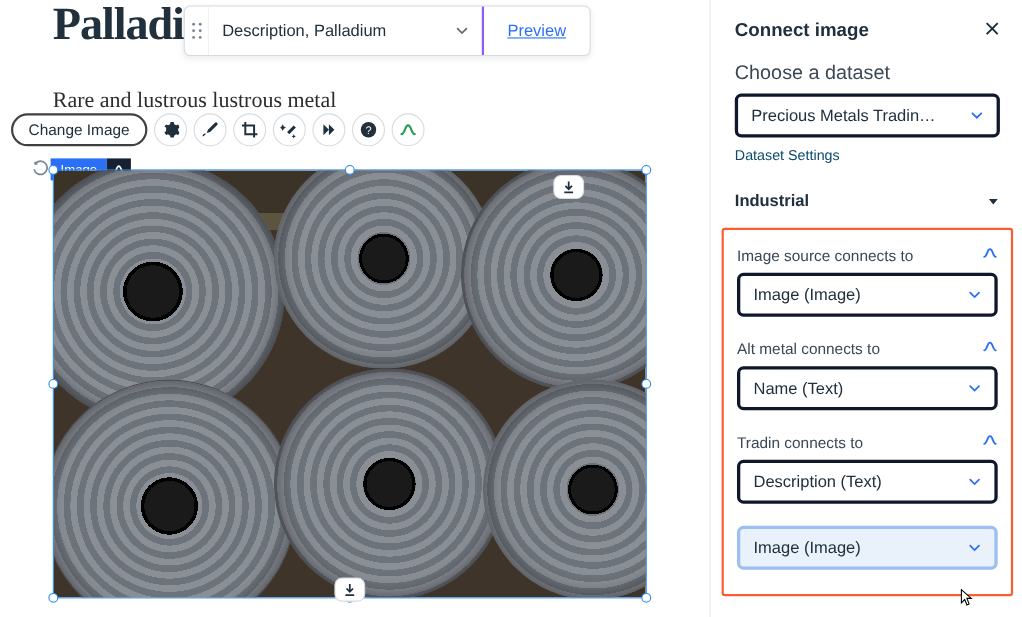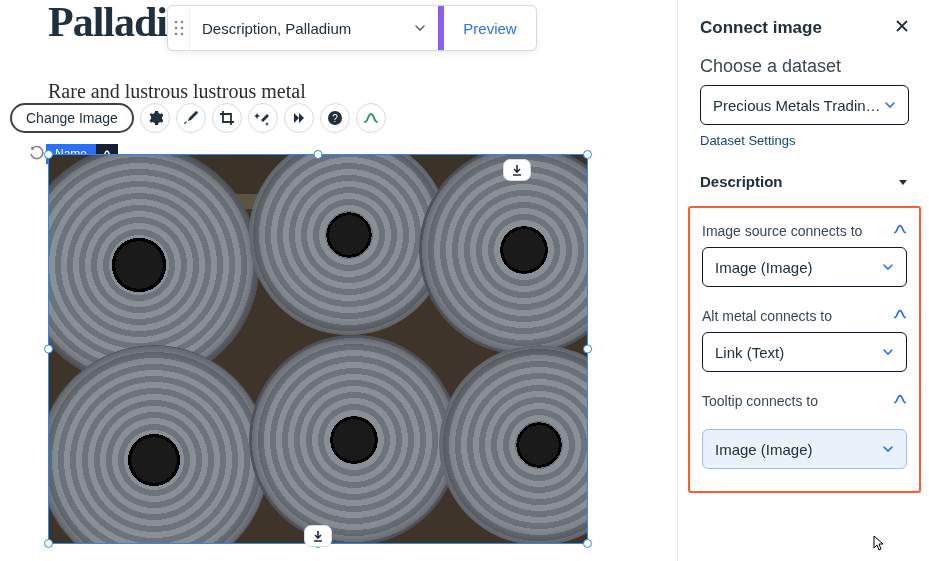--- a/index.html
+++ b/index.html
@@ -1,27 +1,27 @@
 <!DOCTYPE html>
 <html><head>
 <meta charset="utf-8">
 <style>
   * { box-sizing: border-box; margin: 0; padding: 0; }
   body { font-family: -apple-system, BlinkMacSystemFont, "Segoe UI", Helvetica, Arial, sans-serif; background: #fff; color: #20303c; width: 929px; height: 561px; overflow: hidden; position: relative; }
   .main-area { position: absolute; left: 0; top: 0; right: 300px; bottom: 0; padding: 0 0 0 0; }
-  .sidebar { position: absolute; right: 0; top: 0; width: 252px; height: 100%; border-left: 1px solid #e6e9ec; background: #fff; padding: 18px 20px 0 22px; overflow: hidden; }
+  .sidebar { position: absolute; right: 0; top: 0; width: 284px; height: 100%; border-left: 1px solid #e6e9ec; background: #fff; padding: 18px 20px 0 22px; overflow: hidden; }
 
   
   .page-title { font-family: Georgia, "Times New Roman", serif; font-weight: 700; font-size: 42px; letter-spacing: -1px; position: absolute; left: 48px; top: -2px; }
   .toolbar-float { position: absolute; left: 167px; top: 5px; width: 370px; height: 46px; background: #fff; border: 1px solid #d6dbe0; border-radius: 6px; box-shadow: 0 2px 6px rgba(0,0,0,.08); display: flex; align-items: stretch; }
   .drag-dots { width: 22px; display:flex; align-items:center; justify-content:center; border-right:1px solid #eef0f2; }
   .drag-dots svg { width:10px; height:16px; }
   .cat-select { flex:1; display:flex; align-items:center; padding:0 12px; justify-content:space-between; cursor:pointer; }
   .cat-select span { font-size: 15px; color:#20303c; }
-  .preview-btn { width: 98px; border-left:6px solid #8b5cf6; display:flex; align-items:center; justify-content:center; color:#2b6ff7; font-size:15px; cursor:pointer; }
+  .preview-btn { width: 98px; border-left:2px solid #8b5cf6; display:flex; align-items:center; justify-content:center; color:#2b6ff7; font-size:15px; cursor:pointer;text-decoration:underline; }
 
   .subtitle { position:absolute; left:48px; top:80px; font-family: Georgia, serif; font-size:20px; color:#2d2d2d; }
 
   .img-toolbar { position:absolute; left:10px; top:103px; display:flex; align-items:center; gap:6px; }
   .chip { background:#fff; border:2px solid #404040; border-radius:18px; height:30px; padding:0 14px; display:flex; align-items:center; font-size:14px; cursor:pointer; }
   .circ { width:30px; height:30px; border:1px solid #d6dbe0; border-radius:50%; background:#fff; display:flex; align-items:center; justify-content:center; cursor:pointer; }
   .circ svg, .circ span.ic { width:16px; height:16px; display:flex; align-items:center; justify-content:center; font-size:15px; }
 
   .canvas-wrap { position:absolute; left:48px; top:144px; width:540px; height:400px; }
   .selection { position:absolute; left:0; top:10px; width:540px; height:390px; border:1px solid #2b8aec; }
@@ -39,21 +39,21 @@
 
   .dl-btn { position:absolute; width:28px; height:22px; background:#fff; border:1px solid #d6dbe0; border-radius:7px; display:flex; align-items:center; justify-content:center; cursor:pointer; }
   .dl-top { top:4px; right:56px; }
   .dl-bot { bottom:-4px; left:50%; transform:translateX(-50%); }
 
   
   .side-head { display:flex; align-items:center; justify-content:space-between; margin-bottom:18px; }
   .side-head h3 { font-size:17px; font-weight:700; }
   .close-x { cursor:pointer; font-size:16px; }
   .side-label { font-size:18px; color:#3b4754; margin-bottom:8px; display:block; }
-  .select-box { width:100%; height:40px; border:1px solid #0f172a; border-radius:6px; display:flex; align-items:center; justify-content:space-between; padding:0 12px; font-size:15px; cursor:pointer; background:#fff; }
+  .select-box { width:100%; height:40px; border:3px solid #0f172a; border-radius:6px; display:flex; align-items:center; justify-content:space-between; padding:0 12px; font-size:15px; cursor:pointer; background:#fff; }
   .select-box.active { background:#e9f1fb; border-color:#9cbef0; }
   .link { color:#0c4a6e; font-size:13px; cursor:pointer; display:inline-block; margin-top:8px; }
   .section-hd { display:flex; align-items:center; justify-content:space-between; margin:24px 0 14px; font-weight:700; font-size:15px; cursor:pointer; }
   .hl-box { border:2px solid #ff5b2e; border-radius:3px; padding:14px 12px 22px; margin:16px -12px; }
   .conn-group { margin-bottom:20px; }
   .conn-label-row { display:flex; justify-content:space-between; align-items:center; margin-bottom:8px; }
   .conn-label-row span { font-size:14px; color:#3b4754; }
   .chev { width:12px; height:12px; }
   .link-ic svg { width:14px; height:14px; }
   .trunc { white-space:nowrap; overflow:hidden; text-overflow:ellipsis; max-width:190px; }
@@ -145,21 +145,21 @@
           </svg>
         </span>
       </div>
   </div>
 
   <div class="canvas-wrap">
     <span class="undo-badge"><svg viewBox="0 0 16 16">
           <path fill="none" stroke="#7b8694" stroke-width="1.6" d="M4 5H2V3m0 2a6 6 0 11-1 5"></path>
         </svg></span>
     <div class="badge-row">
-      <div class="badge-blue">Name</div>
+      <div class="badge-blue">Image</div>
       <div class="badge-dark">
           <svg width="12" height="12" viewBox="0 0 16 16">
             <path stroke="#fff" stroke-width="2" fill="none" stroke-linecap="round" d="M2 12c3 0 3-8 6-8s3 8 6 8"></path>
           </svg>
         </div>
     </div>
     <div class="selection">
       <div class="image-surface">
         <div class="bgfloor"></div>
         <div class="coil" style="left:-30px;top:-10px;width:240px;height:240px"></div>
@@ -202,21 +202,21 @@
   <label class="side-label">Choose a dataset</label>
   <div class="select-box">
     <span class="trunc">Precious Metals Tradin…</span>
     <svg class="chev" viewBox="0 0 12 12">
         <path d="M2 4l4 4 4-4" stroke="#2b6ff7" stroke-width="1.6" fill="none" stroke-linecap="round"></path>
       </svg>
   </div>
   <span class="link">Dataset Settings</span>
 
   <div class="section-hd">
-    <span>Description</span>
+    <span>Industrial</span>
     <svg width="12" height="12" viewBox="0 0 12 12">
         <path d="M2 4l4 5 4-5z" fill="#20303c"></path>
       </svg>
   </div>
 
   <div class="hl-box">
     <div class="conn-group">
       <div class="conn-label-row">
         <span>Image source connects to</span>
         <span class="link-ic"><svg viewBox="0 0 16 16">
@@ -231,33 +231,39 @@
       </div>
     </div>
     <div class="conn-group">
       <div class="conn-label-row">
         <span>Alt metal connects to</span>
         <span class="link-ic"><svg viewBox="0 0 16 16">
               <path stroke="#2b6ff7" stroke-width="2" fill="none" stroke-linecap="round" d="M2 12c3 0 3-8 6-8s3 8 6 8"></path>
             </svg></span>
       </div>
       <div class="select-box">
-        <span>Link (Text)</span>
+        <span>Name (Text)</span>
         <svg class="chev" viewBox="0 0 12 12">
             <path d="M2 4l4 4 4-4" stroke="#2b6ff7" stroke-width="1.6" fill="none" stroke-linecap="round"></path>
           </svg>
       </div>
     </div>
     <div class="conn-group">
       <div class="conn-label-row">
-        <span>Tooltip connects to</span>
+        <span>Tradin connects to</span>
         <span class="link-ic"><svg viewBox="0 0 16 16">
               <path stroke="#2b6ff7" stroke-width="2" fill="none" stroke-linecap="round" d="M2 12c3 0 3-8 6-8s3 8 6 8"></path>
             </svg></span>
       </div>
+      <div class="select-box">
+        <span>Description (Text)</span>
+        <svg class="chev" viewBox="0 0 12 12">
+            <path d="M2 4l4 4 4-4" stroke="#2b6ff7" stroke-width="1.6" fill="none" stroke-linecap="round"></path>
+          </svg>
+      </div>
     </div>
     <div class="conn-group" style="margin-bottom:0">
       <div class="select-box active">
         <span>Image (Image)</span>
         <svg class="chev" viewBox="0 0 12 12">
             <path d="M2 4l4 4 4-4" stroke="#2b6ff7" stroke-width="1.6" fill="none" stroke-linecap="round"></path>
           </svg>
       </div>
     </div>
     <svg class="cursor-img" viewBox="0 0 16 16">

